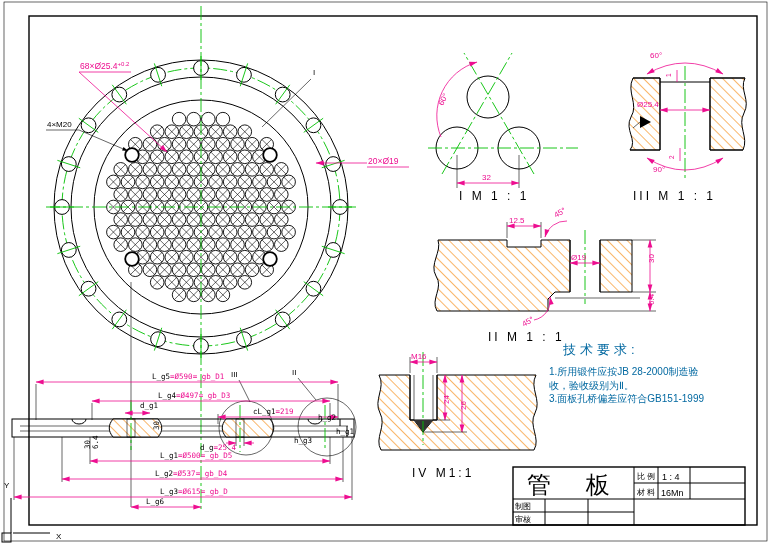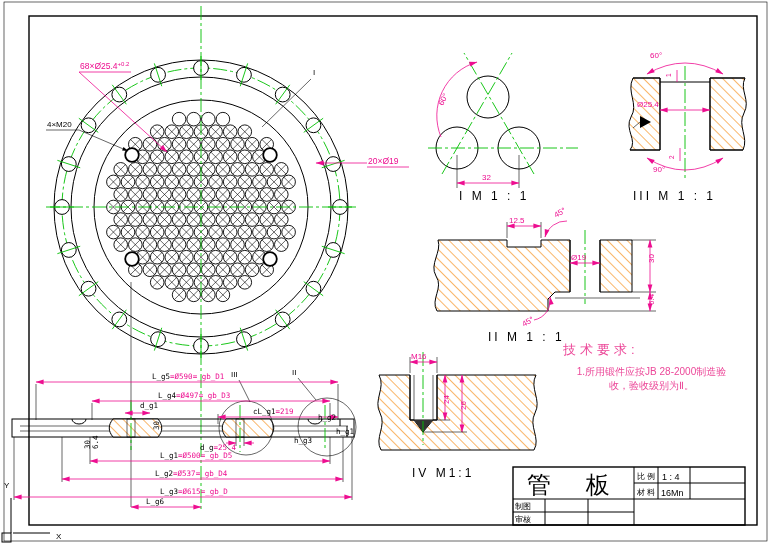--- a/index.html
+++ b/index.html
@@ -15,23 +15,23 @@
   .tiny{fill:#ED0E90;font:6.5px "Liberation Sans",sans-serif;}
   .k{stroke:#000;fill:none;stroke-width:1;}
   .kt{stroke:#000;fill:none;stroke-width:.6;}
   .k2{stroke:#000;fill:none;stroke-width:1.4;}
   .g{stroke:#00BF00;fill:none;stroke-width:.9;}
   .gd{stroke:#00BF00;fill:none;stroke-width:.9;stroke-dasharray:14,3,3,3;}
   .m{stroke:#ED0E90;fill:none;stroke-width:.8;}
   .tube{fill:none;stroke:#000;stroke-width:.9;}
   .tubex{stroke:#000;stroke-width:.6;}
   .hatch{fill:url(#hp);stroke:#000;stroke-width:1;}
-  .tech{position:absolute;left:549px;top:341px;width:205px;color:#ec4899;}
+  .tech{position:absolute;left:549px;top:341px;width:205px;color:#0369a1;}
   .tech-title{font-size:13px;letter-spacing:4px;margin:0 0 6px 14px;}
-  .tech-line{font-size:10px;line-height:13.6px;white-space:nowrap;text-align:center;}
+  .tech-line{font-size:10px;line-height:13.6px;white-space:nowrap;}
 </style>
 </head>
 <body>
 
 <div id="root">
 <svg id="dwg" width="771" height="546" viewBox="0 0 771 546">
   <defs>
     <pattern id="hp" width="7" height="7" patternUnits="userSpaceOnUse" patternTransform="rotate(-45)">
       <rect width="7" height="7" fill="#fff"></rect>
       <line x1="0" y1="0" x2="0" y2="7" stroke="#F8A94F" stroke-width="1.7"></line>
@@ -748,14 +748,15 @@
     <text x="515" y="509" fill="#000" font-size="8">制图</text>
     <text x="515" y="522" fill="#000" font-size="8">审核</text>
   </g>
 </svg>
 
 
 <div class="tech">
   <div class="tech-title">技术要求:</div>
   <div class="tech-line">1.所用锻件应按JB 28-2000制造验</div>
   <div class="tech-line">收，验收级别为Ⅱ。</div>
+  <div class="tech-line">3.面板孔桥偏差应符合GB151-1999</div>
 </div>
 </div>
 
 </body></html>

